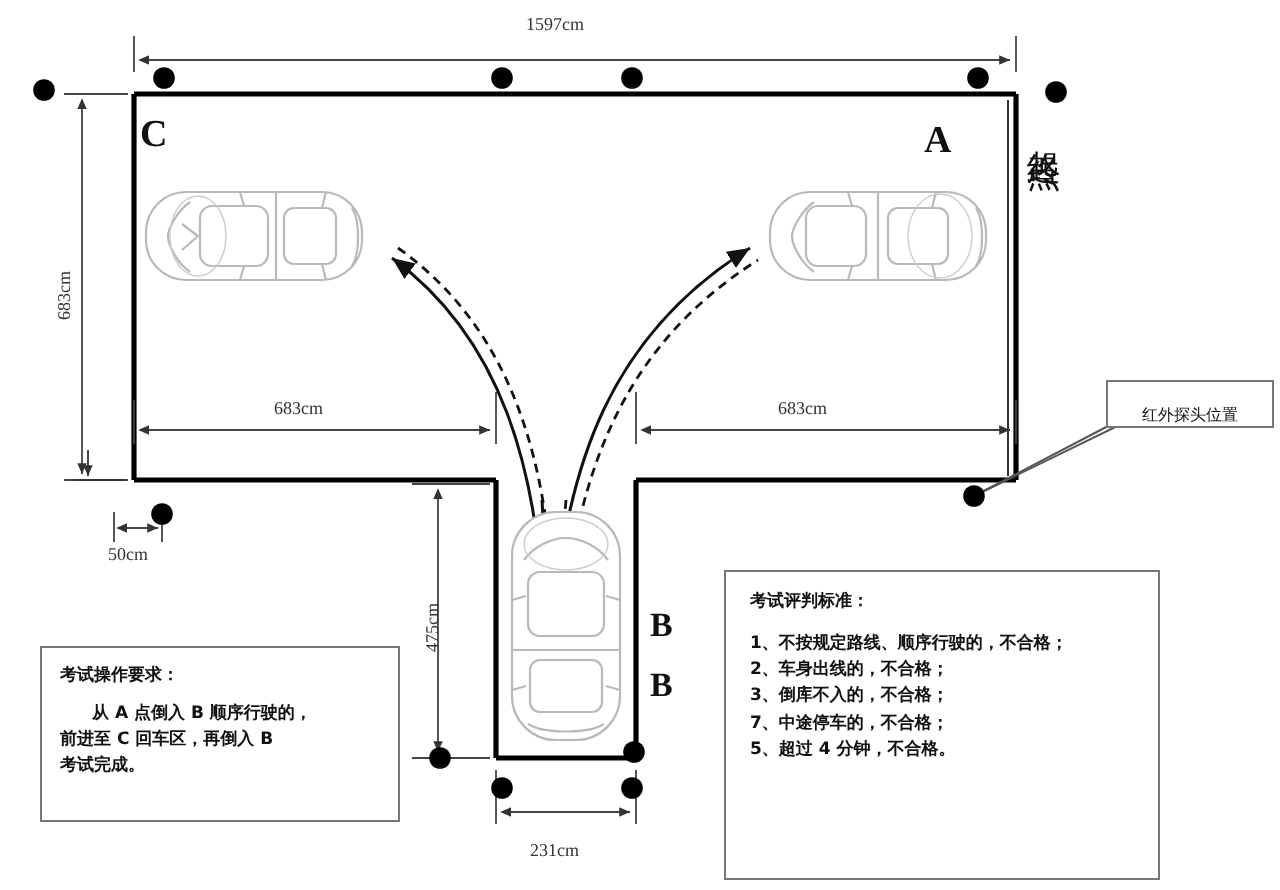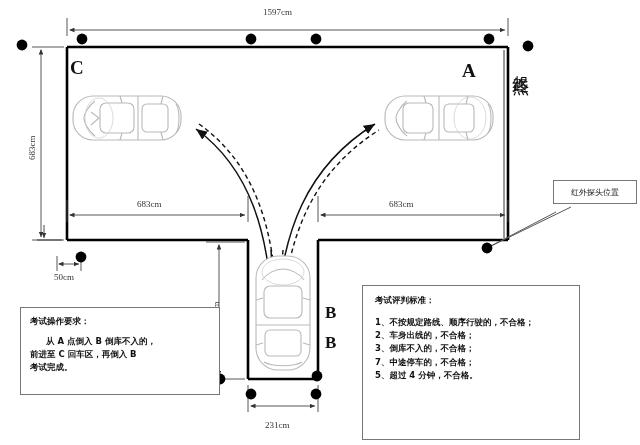--- a/index.html
+++ b/index.html
@@ -304,28 +304,28 @@
 
   <div class="abs zone-letter" style="left:70px; top:57px;">C</div>
 
   <div class="abs zone-letter" style="left:462px; top:60px;">A</div>
 
   <div class="abs side-vert-cn" style="left:512px; top:62px;">起终点</div>
 
   <div class="abs b-letter" style="left:325px; top:303px;">B</div>
   <div class="abs b-letter" style="left:325px; top:333px;">B</div>
 
-  <div class="callout-box" style="left:553px; top:180px; width:84px; height:24px;">
+  <div class="callout-box" style="left:553px; top:190px; width:84px; height:24px;align-items:flex-end;">
     <span class="callout-text">红外探头位置</span>
   </div>
 
-  <div class="note-box" id="ops-box" style="left:20px; top:307px; width:200px; height:88px;">
+  <div class="note-box" id="ops-box" style="left:20px; top:323px; width:180px; height:88px;">
     <div class="note-title">考试操作要求：</div>
     <div id="ops-body">
-      <div class="note-line indent">从 A 点倒入 B 倒库不入的，</div>
+      <div class="note-line indent">从 A 点倒入 B 顺序行驶的，</div>
       <div class="note-line">前进至 C 回车区，再倒入 B</div>
       <div class="note-line">考试完成。</div>
     </div>
   </div>
 
   <div class="note-box" id="criteria-box" style="left:362px; top:285px; width:218px; height:155px;">
     <div class="note-title">考试评判标准：</div>
     <div id="criteria-body">
       <div class="note-line">1、不按规定路线、顺序行驶的，不合格；</div>
       <div class="note-line">2、车身出线的，不合格；</div>

